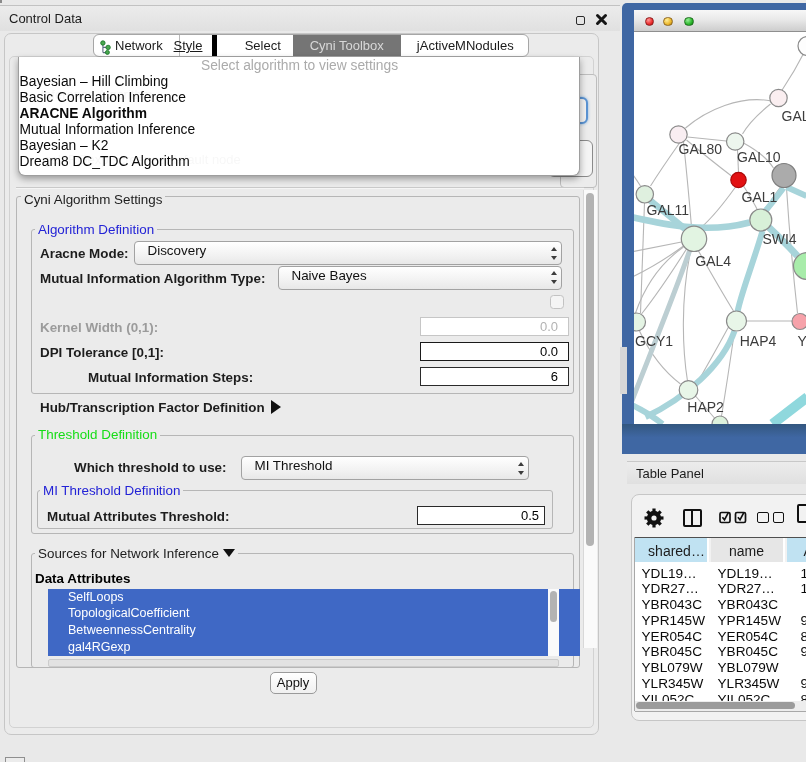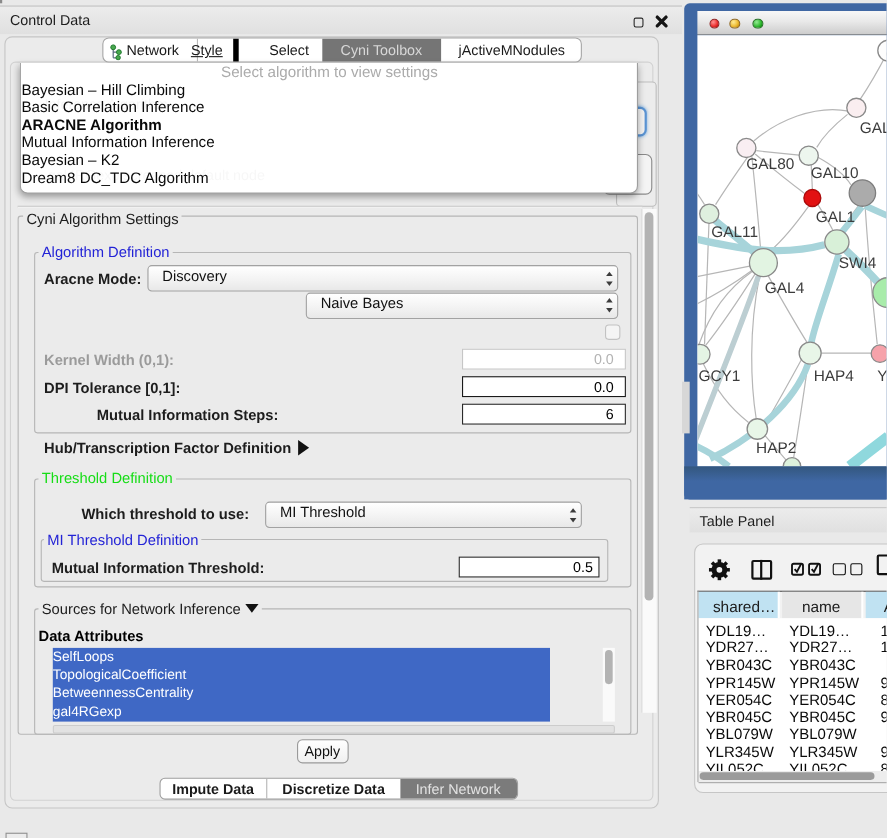--- a/index.html
+++ b/index.html
@@ -60,57 +60,53 @@
 <div class="abs" style="left:583px;top:190px;width:14px;height:458px;background:#fafafa;border-left:1px solid #d8d8d8;"></div>
 <div class="abs" style="left:585.5px;top:193px;width:8.5px;height:353px;background:#b3b3b3;border-radius:4.5px;"></div>
 
 <div class="group" style="left:16px;top:196px;width:564px;height:472px;"></div>
 <div class="gtitle" style="left:21px;top:193px;color:#1d1d1d;">Cyni Algorithm Settings</div>
 
 <div class="group" style="left:31px;top:229px;width:543px;height:165px;"></div>
 <div class="gtitle" style="left:35px;top:223px;color:#2323d6;">Algorithm Definition</div>
 <div class="blabel abs" style="left:40px;top:246px;">Aracne Mode:</div>
 <div class="combo" style="left:134px;top:241px;width:428px;">Discovery<span class="cArr cArrU"></span><span class="cArr cArrD"></span></div>
+<div class="blabel abs" style="left:40px;top:271px;">Mutual Information Algorithm Type:</div>
 <div class="combo" style="left:278px;top:265.5px;width:284px;">Naive Bayes<span class="cArr cArrU"></span><span class="cArr cArrD"></span></div>
 <div class="abs" style="left:550px;top:295px;width:14px;height:14px;border:1.5px solid #c2c2c2;border-radius:3.5px;background:#f4f4f4;"></div>
 <div class="dlabel abs" style="left:40px;top:320px;">Kernel Width (0,1):</div>
 <div class="field" style="left:420px;top:317px;width:149px;border:1px solid #c6c6c6;color:#b3b3b3;padding-right:10px;">0.0</div>
 <div class="blabel abs" style="left:40px;top:345px;">DPI Tolerance [0,1]:</div>
 <div class="field" style="left:420px;top:341.5px;width:149px;border:1.5px solid #1a1a1a;color:#000;padding-right:10px;">0.0</div>
 <div class="blabel abs" style="left:40px;top:370px;padding-left:48px;">Mutual Information Steps:</div>
 <div class="field" style="left:420px;top:366.5px;width:149px;border:1px solid #2a2a2a;color:#000;padding-right:10px;">6</div>
 
 <div class="blabel abs" style="left:40px;top:400px;font-size:13.4px;">Hub/Transcription Factor Definition</div>
 <div class="abs" style="left:271px;top:399.5px;width:0;height:0;border-top:7px solid transparent;border-bottom:7px solid transparent;border-left:10px solid #111;"></div>
 
 <div class="group" style="left:31px;top:435px;width:543px;height:99px;"></div>
 <div class="gtitle" style="left:35px;top:428px;color:#16dd16;">Threshold Definition</div>
 <div class="blabel abs" style="left:74px;top:460px;font-size:13.4px;">Which threshold to use:</div>
 <div class="combo" style="left:241px;top:456px;width:288px;">MI Threshold<span class="cArr cArrU"></span><span class="cArr cArrD"></span></div>
 
 <div class="group" style="left:36.5px;top:490px;width:516.5px;height:39px;"></div>
 <div class="gtitle" style="left:40px;top:484px;color:#2323d6;">MI Threshold Definition</div>
-<div class="blabel abs" style="left:47px;top:509px;font-size:13.4px;">Mutual Information Threshold:</div>
+<div class="blabel abs" style="left:47px;top:509px;font-size:13.4px;">Mutual Attributes Threshold:</div>
 <div class="field" style="left:417px;top:505.5px;width:128px;border:1px solid #2a2a2a;color:#000;">0.5</div>
 
 <div class="group" style="left:31px;top:553px;width:543px;height:114.5px;"></div>
 <div class="gtitle" style="left:35px;top:546.5px;color:#1d1d1d;">Sources for Network Inference&nbsp;<span style="display:inline-block;width:0;height:0;border-left:6.5px solid transparent;border-right:6.5px solid transparent;border-top:8px solid #111;vertical-align:1px;"></span></div>
 <div class="blabel abs" style="left:35px;top:570.5px;font-size:13.4px;color:#000;">Data Attributes</div>
-<div class="abs" style="left:48px;top:588.5px;width:452px;height:67.5px;background:#3f68c5;color:#fff;font-size:12.5px;line-height:16.9px;padding-left:0;">SelfLoops<br>TopologicalCoefficient<br>BetweennessCentrality<br>gal4RGexp</div>
+<div class="abs" style="left:48px;top:588.5px;width:532px;height:67.5px;background:#3f68c5;color:#fff;font-size:12.5px;line-height:16.9px;padding-left:20px;">SelfLoops<br>TopologicalCoefficient<br>BetweennessCentrality<br>gal4RGexp</div>
 <div class="abs" style="left:547.5px;top:588.5px;width:11px;height:67.5px;background:#fafafa;"></div>
 <div class="abs" style="left:549.5px;top:590.5px;width:7px;height:31px;background:#b3b3b3;border-radius:3.5px;"></div>
 <div class="abs" style="left:48px;top:658.5px;width:510.5px;height:8.5px;background:#e2e2e2;border:1px solid #cccccc;border-radius:2px;"></div>
 
 <div class="abs" style="left:269.5px;top:672px;width:47px;height:21.5px;background:linear-gradient(#ffffff,#f0f0f0);border:1px solid #9a9a9a;border-radius:5px;text-align:center;line-height:20px;font-size:13px;color:#111;">Apply</div>
 
-<div class="abs" style="left:144.5px;top:706.5px;width:326px;height:20.5px;background:#fff;border:1px solid #9e9e9e;border-radius:5px;overflow:hidden;font-size:13px;font-weight:bold;color:#1a1a1a;">
-  <div class="abs" style="left:0;top:0;width:97.5px;height:20.5px;border-right:1px solid #b5b5b5;text-align:center;line-height:19px;">Impute Data</div>
-  <div class="abs" style="left:97.5px;top:0;width:120.5px;height:20.5px;text-align:center;line-height:19px;">Discretize Data</div>
-  <div class="abs" style="left:218px;top:0;width:106px;height:20.5px;background:#7b7b7b;color:#e2e2e2;font-weight:normal;text-align:center;line-height:19px;">Infer Network</div>
-</div>
 
 <div class="abs" style="left:4.5px;top:757px;width:20px;height:10px;border:1.5px solid #8f8f8f;background:#ececec;"></div>
 
 <div class="abs" style="left:17.5px;top:57px;width:562.5px;height:119px;background:#ffffff;border:1px solid #9e9e9e;border-top:none;border-radius:0 0 7px 7px;box-shadow:0 3px 7px rgba(0,0,0,0.35);overflow:hidden;">
   <div class="abs" style="left:22px;top:30px;font-size:13px;color:rgba(60,60,60,0.05);">Inference Algorithm</div>
   <div class="abs" style="left:25px;top:95px;font-size:13px;color:rgba(60,60,60,0.045);">gal4RGexp screened default node</div>
   <div class="abs" style="left:0;top:0;width:562px;height:16.5px;text-align:center;font-size:13.8px;color:#ababab;line-height:17px;">Select algorithm to view settings</div>
   <div class="abs" style="left:1px;top:16.5px;font-size:13.8px;line-height:16.05px;color:#0a0a0a;">Bayesian – Hill Climbing<br>Basic Correlation Inference<br><b>ARACNE Algorithm</b><br>Mutual Information Inference<br>Bayesian – K2<br>Dream8 DC_TDC Algorithm</div>
 </div>
 

